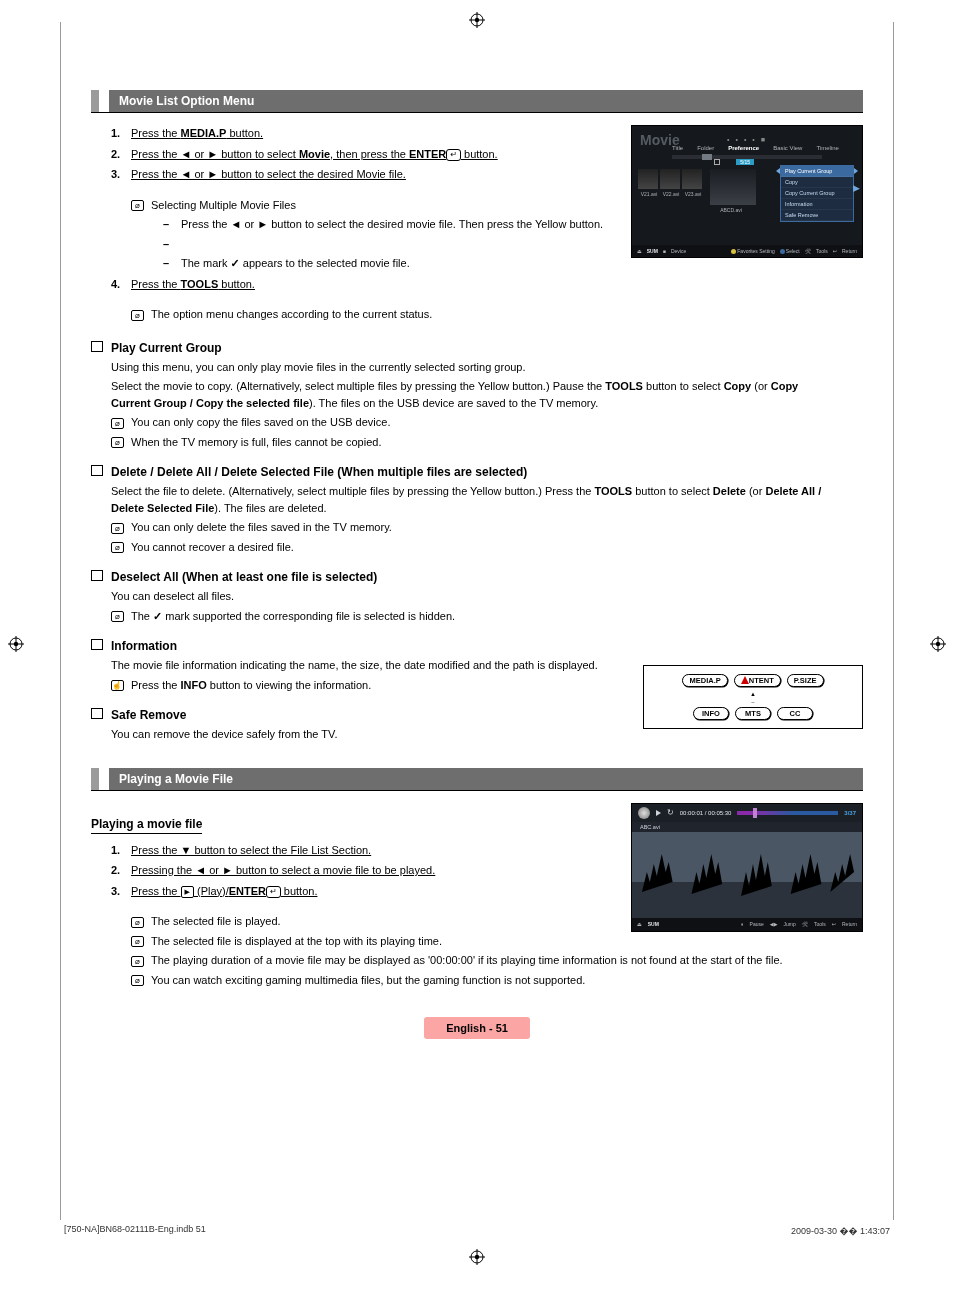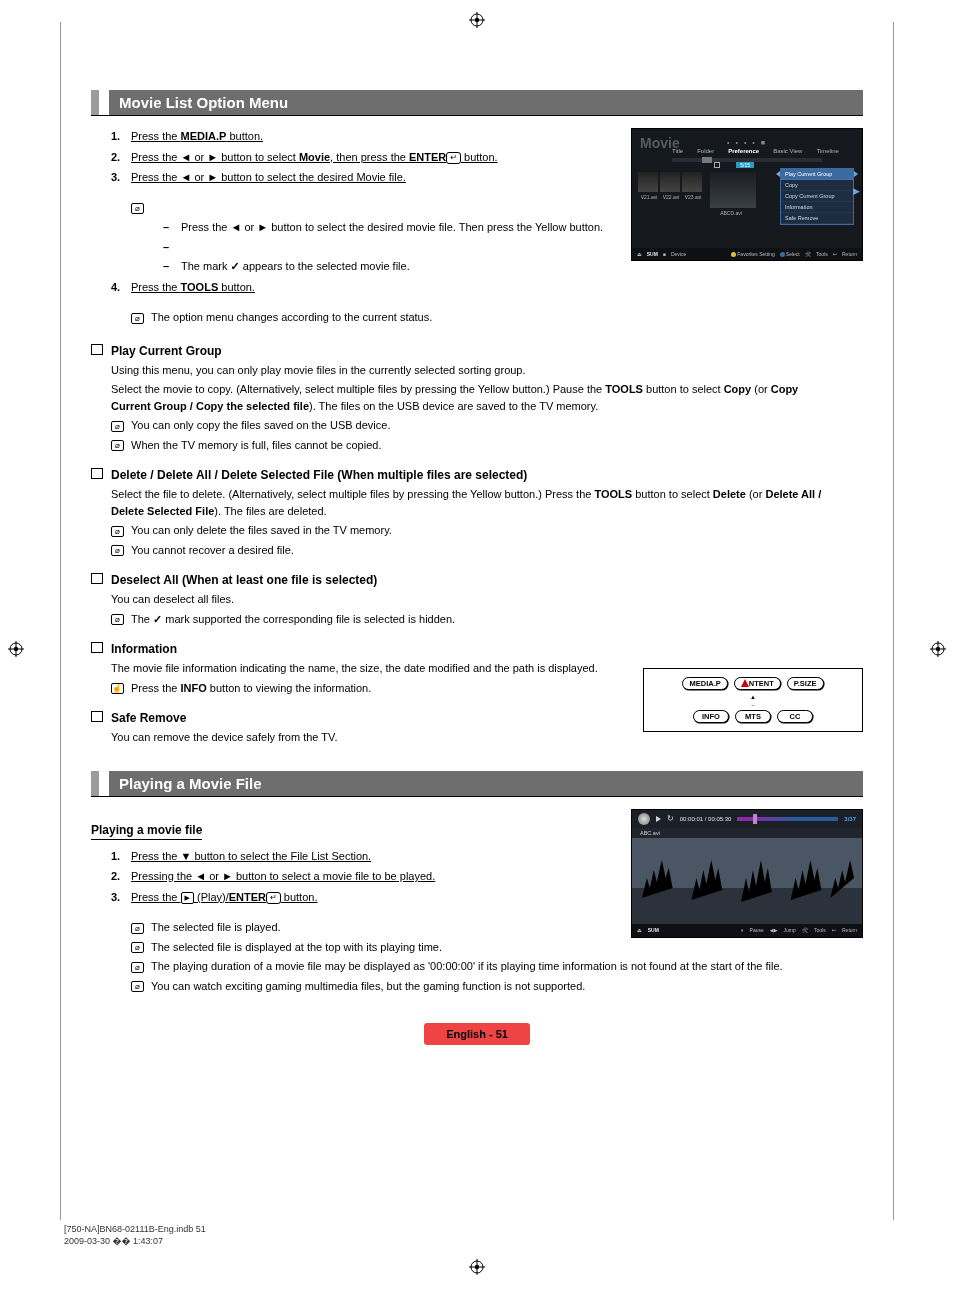--- a/index.html
+++ b/index.html
@@ -44,21 +44,21 @@
     align-items: stretch;
     margin-bottom: 12px;
     border-bottom: 1px solid #000;
   }
   h2.section-wrap .bar {
     width: 8px;
     background: #9b9b9b;
     margin-right: 10px;
   }
   h2.section-wrap .title {
-    font-size: 15px;
+    font-size: 12px;
     font-weight: bold;
     color: #fff;
     background: #6e6e6e;
     padding: 4px 10px;
     flex: 1;
   }
 
   ol.steps {
     list-style: none;
     padding-left: 20px;
@@ -349,36 +349,35 @@
   }
   .play-shot .footer2 .lg { font-weight: bold; color: #dfe2e6; }
   .play-shot .footer2 .spacer { flex: 1; }
 
   .page-num {
     text-align: center;
     margin-top: 26px;
   }
   .page-num span.box {
     display: inline-block;
-    background: #ef4444;
+    background: #fca5a5;
     color: #000;
     font-size: 11px;
     font-weight: bold;
     padding: 5px 22px;
     border-radius: 3px;
   }
 
   .footer-line {
     display: flex;
     justify-content: space-between;
     font-size: 9px;
     color: #333;
     margin-top: 4px;
     padding: 0 4px;
-    flex-direction: column;
   }
 
   .note-icon, .info-icon {
     display: inline-block;
     width: 13px; height: 11px;
     border: 1px solid #000;
     border-radius: 2px;
     font-size: 8px;
     line-height: 10px;
     text-align: center;
@@ -533,20 +532,21 @@
       <span class="num">2.</span>
       <span class="body"><span>Press the ◄ or ► button to select </span><b>Movie</b><span>, then press the </span><b>ENTER</b><span class="enter-glyph">↵</span><span> button.</span></span>
     </li>
     <li>
       <span class="num">3.</span>
       <span class="body">Press the ◄ or ► button to select the desired Movie file.</span>
     </li>
   </ol>
   <div class="note-row">
     <span class="icon"><span class="note-icon">⌀</span></span>
+    <span class="text">Selecting Multiple Movie Files</span>
   </div>
   <div class="dash-row">
       <span class="dash">–</span>
       <span class="text">Press the ◄ or ► button to select the desired movie file. Then press the Yellow button.</span>
     </div>
   <div class="dash-row">
       <span class="dash">–</span>
     </div>
   <div class="dash-row">
       <span class="dash">–</span>

